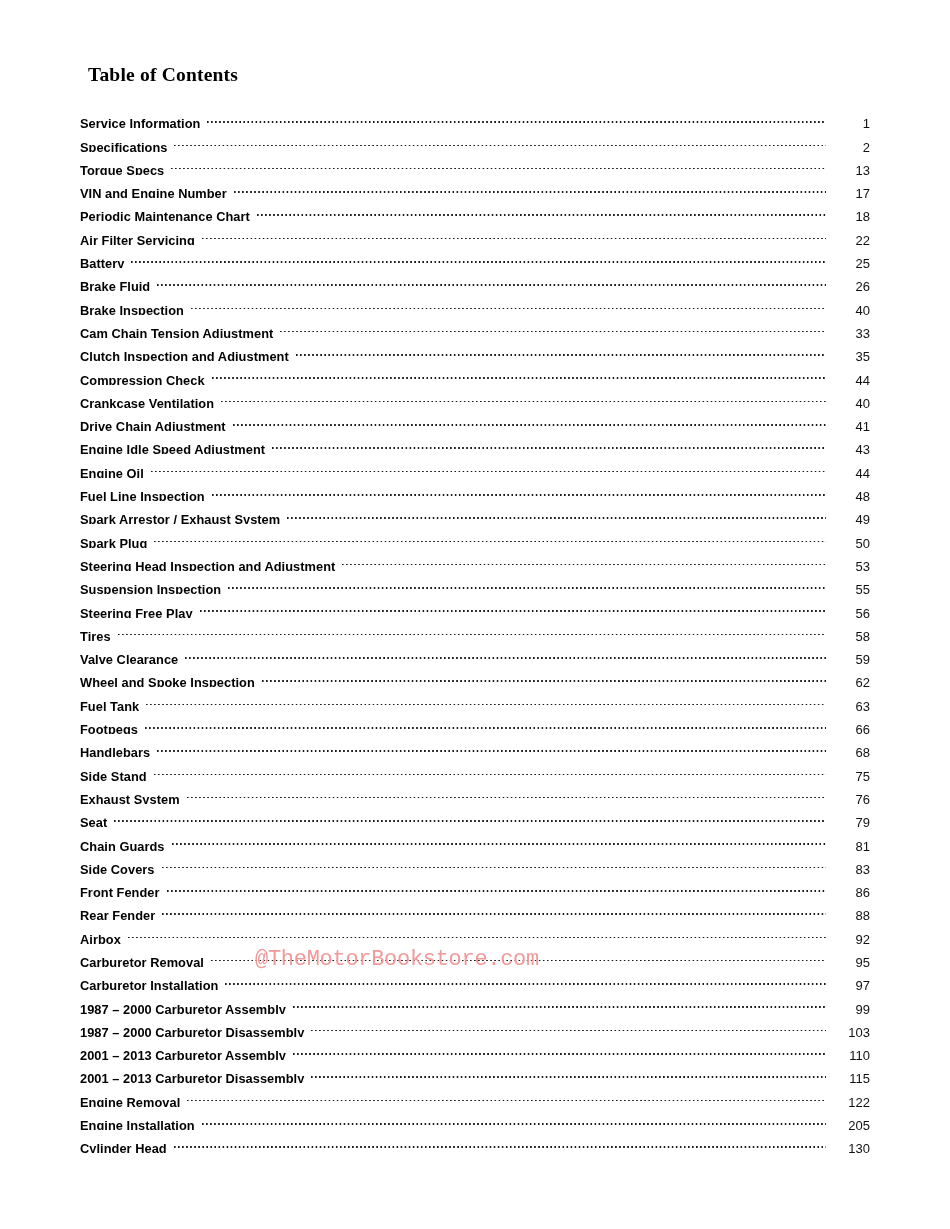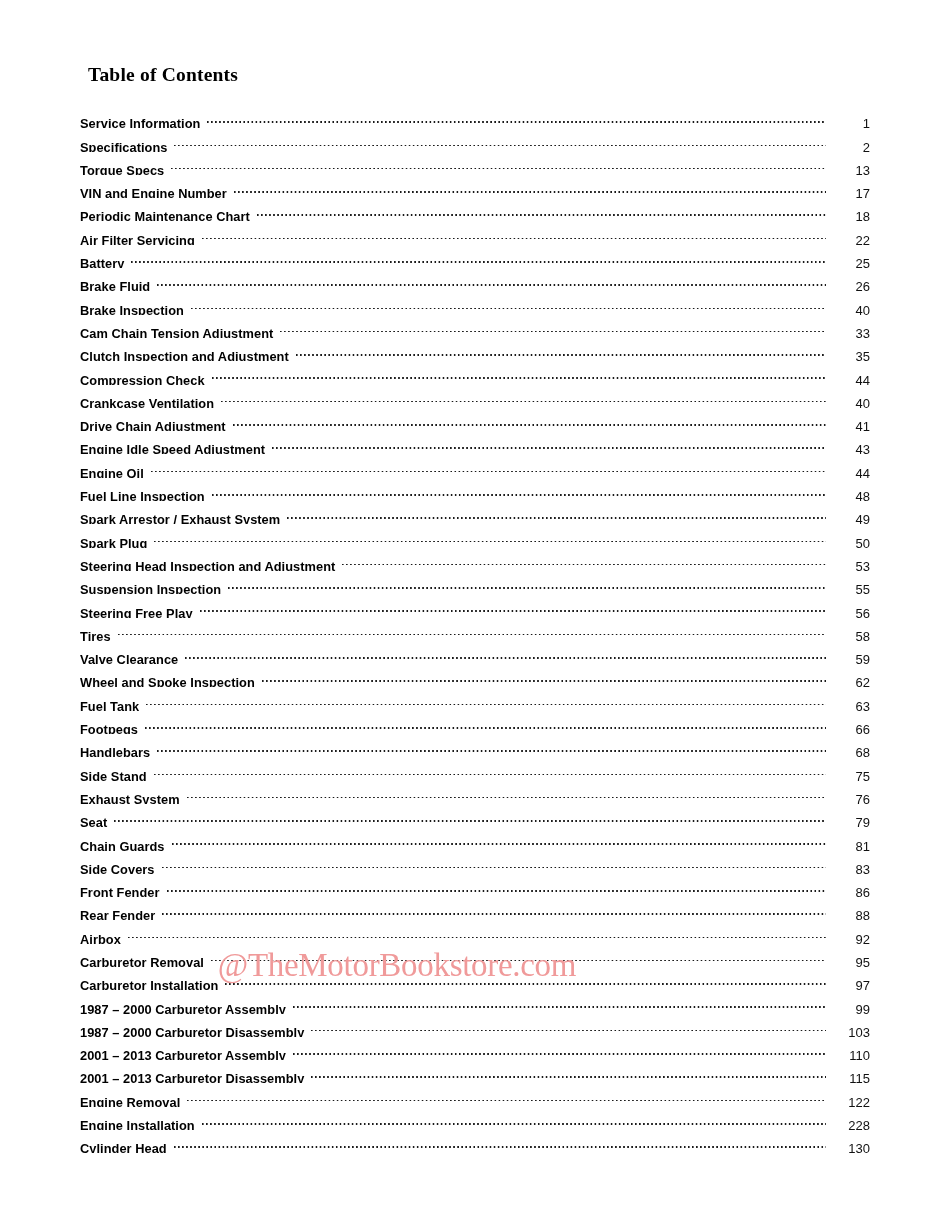--- a/index.html
+++ b/index.html
@@ -96,23 +96,23 @@
     padding-left: 8px;
   }
 
   
   #watermark {
     position: absolute;
     left: 0;
     top: 947px;
     width: 794px;
     text-align: center;
-    font-family: Liberation Serif, serif;
+    font-family: Liberation Mono, monospace;
     font-weight: normal;
-    font-size: 33px;
+    font-size: 22px;
     letter-spacing: -0.3px;
     color: #f09a9a;
     pointer-events: none;
     white-space: nowrap;
   }
 </style>
 </head>
 <body>
 
 <div id="page">
@@ -331,21 +331,21 @@
     <span class="toc-page">115</span>
   </div>
       <div class="toc-row">
     <span class="toc-label">Engine Removal</span>
     <span class="toc-leader"></span>
     <span class="toc-page">122</span>
   </div>
       <div class="toc-row">
     <span class="toc-label">Engine Installation</span>
     <span class="toc-leader"></span>
-    <span class="toc-page">228</span>
+    <span class="toc-page">205</span>
   </div>
       <div class="toc-row">
     <span class="toc-label">Cylinder Head</span>
     <span class="toc-leader"></span>
     <span class="toc-page">130</span>
   </div>
     </div>
 
   <div id="watermark" style="color: rgb(240, 154, 154);">@TheMotorBookstore.com</div>
 

